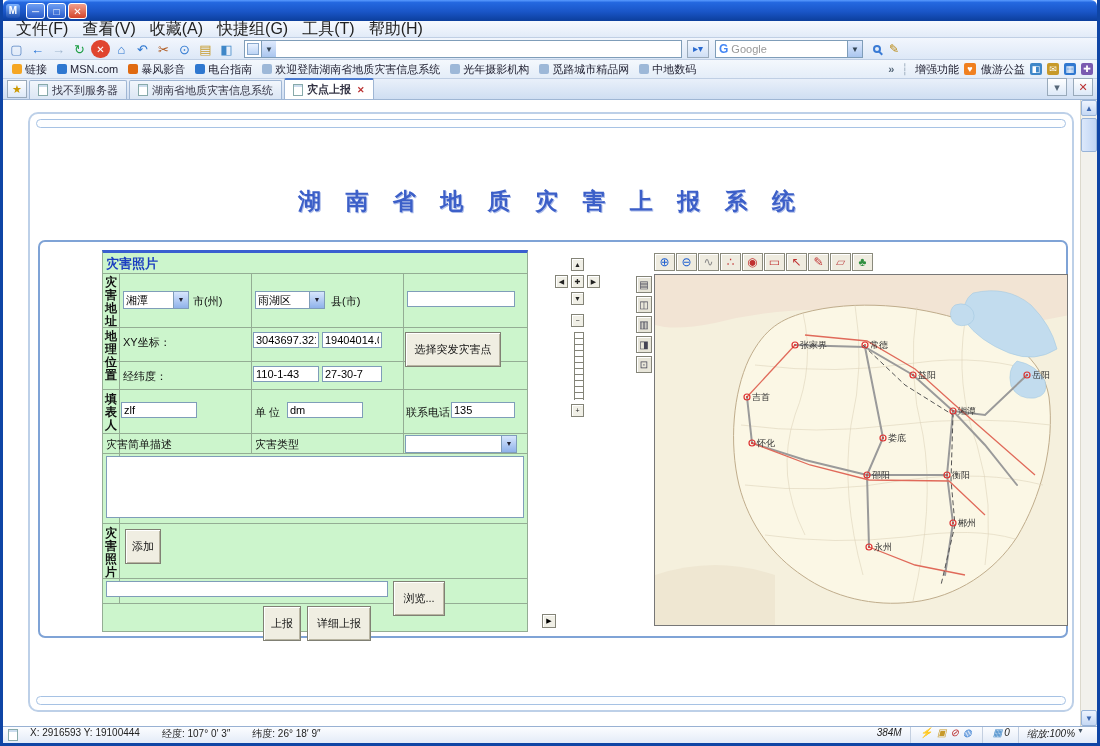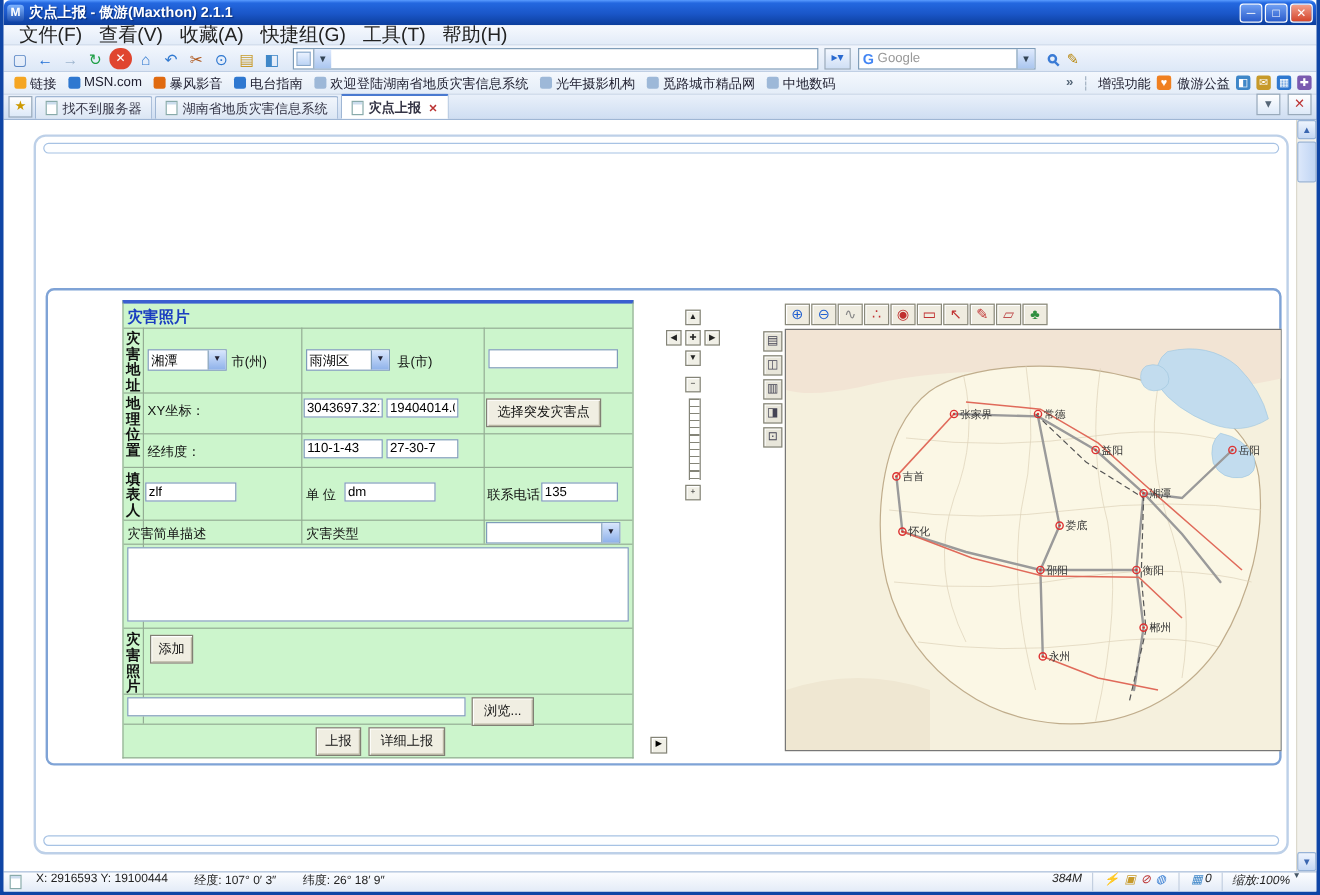--- a/index.html
+++ b/index.html
@@ -82,21 +82,21 @@
   .gl.h{left:0;right:0;height:1px;}
   .gl.v{width:1px;}
   .vlabel{position:absolute;width:14px;font-size:12px;font-weight:bold;color:#111;line-height:13px;word-break:break-all;}
   .flabel{position:absolute;font-size:11px;font-weight:normal;color:#111;white-space:nowrap;}
   .fin{position:absolute;height:16px;border:1px solid #7f9db9;font-size:11px;padding:0 2px;background:#fff;
     font-family:"Liberation Sans",sans-serif;}
   .xpsel{position:absolute;height:18px;border:1px solid #7f9db9;background:#fff;display:flex;}
   .xpsel .val{flex:1;font-size:11px;padding:1px 2px;overflow:hidden;white-space:nowrap;}
   .xpsel .sbtnx{width:15px;background:linear-gradient(#d8e6fd,#8fb2ea);border-left:1px solid #7f9db9;
     font-size:7px;color:#223;text-align:center;line-height:16px;}
-  .xpbtn{position:absolute;height:24px;font-size:11px;color:#111;background:#f0eee2;border:1px solid #808074;
+  .xpbtn{position:absolute;height:35px;font-size:11px;color:#111;background:#f0eee2;border:1px solid #808074;
     box-shadow:inset 1px 1px 0 #fff,inset -1px -1px 0 #b9b5a2;text-align:center;line-height:15px;padding:0 3px;white-space:nowrap;}
   .ftextarea{position:absolute;left:3px;top:203px;width:418px;height:62px;border:1px solid #7f9db9;resize:none;background:#fff;}
   
   .nav-ctl{position:absolute;left:514px;top:16px;width:48px;height:170px;}
   .nav-btn{position:absolute;width:13px;height:13px;background:#f0efe6;border:1px solid #848478;
     box-shadow:inset 1px 1px 0 #fff;font-size:7px;line-height:11px;text-align:center;color:#222;}
   .zoom-ladder{position:absolute;left:20px;top:74px;width:10px;height:68px;
     border-left:1px solid #848478;border-right:1px solid #848478;
     background:repeating-linear-gradient(180deg,#848478 0 1px,transparent 1px 6px);}
   .panel-toggle{position:absolute;left:502px;top:372px;width:14px;height:14px;background:#f0efe6;
@@ -118,21 +118,20 @@
   .st-right{margin-left:auto;display:flex;align-items:center;height:100%;font-style:italic;}
   .st-icon{font-size:10px;margin:0 2px;}
 </style>
 </head>
 <body>
 
 <div class="window">
 
   <div class="titlebar">
     <span class="app-icon">M</span>
-    <span class="title">灾点上报 - 傲游(Maxthon) 2.1.1</span>
     <span class="winbtn">─</span>
     <span class="winbtn">□</span>
     <span class="winbtn close">✕</span>
   </div>
 
   <div class="menubar">
       <div id="menu-items" style="display:flex">
         <span class="menu-item">文件(F)</span>
         <span class="menu-item">查看(V)</span>
         <span class="menu-item">收藏(A)</span>
@@ -238,20 +237,21 @@
     <div class="tab-right">
       <span class="tab-side-btn" style="color:#567">▾</span>
       <span class="tab-side-btn" style="color:#b33">✕</span>
     </div>
   </div>
 
   <div class="content">
 
     <div class="page-frame">
       <div class="strip" style="top:5px"></div>
+      <div class="page-title">湖 南 省 地 质 灾 害 上 报 系 统</div>
 
       <div class="main-panel">
 
         <div class="form-panel">
           <div class="form-header">灾害照片</div>
 
           <div class="gl h" style="top:20px"></div>
             <div class="gl h" style="top:74px"></div>
           <div class="gl h" style="top:108px"></div>
             <div class="gl h" style="top:136px"></div>

